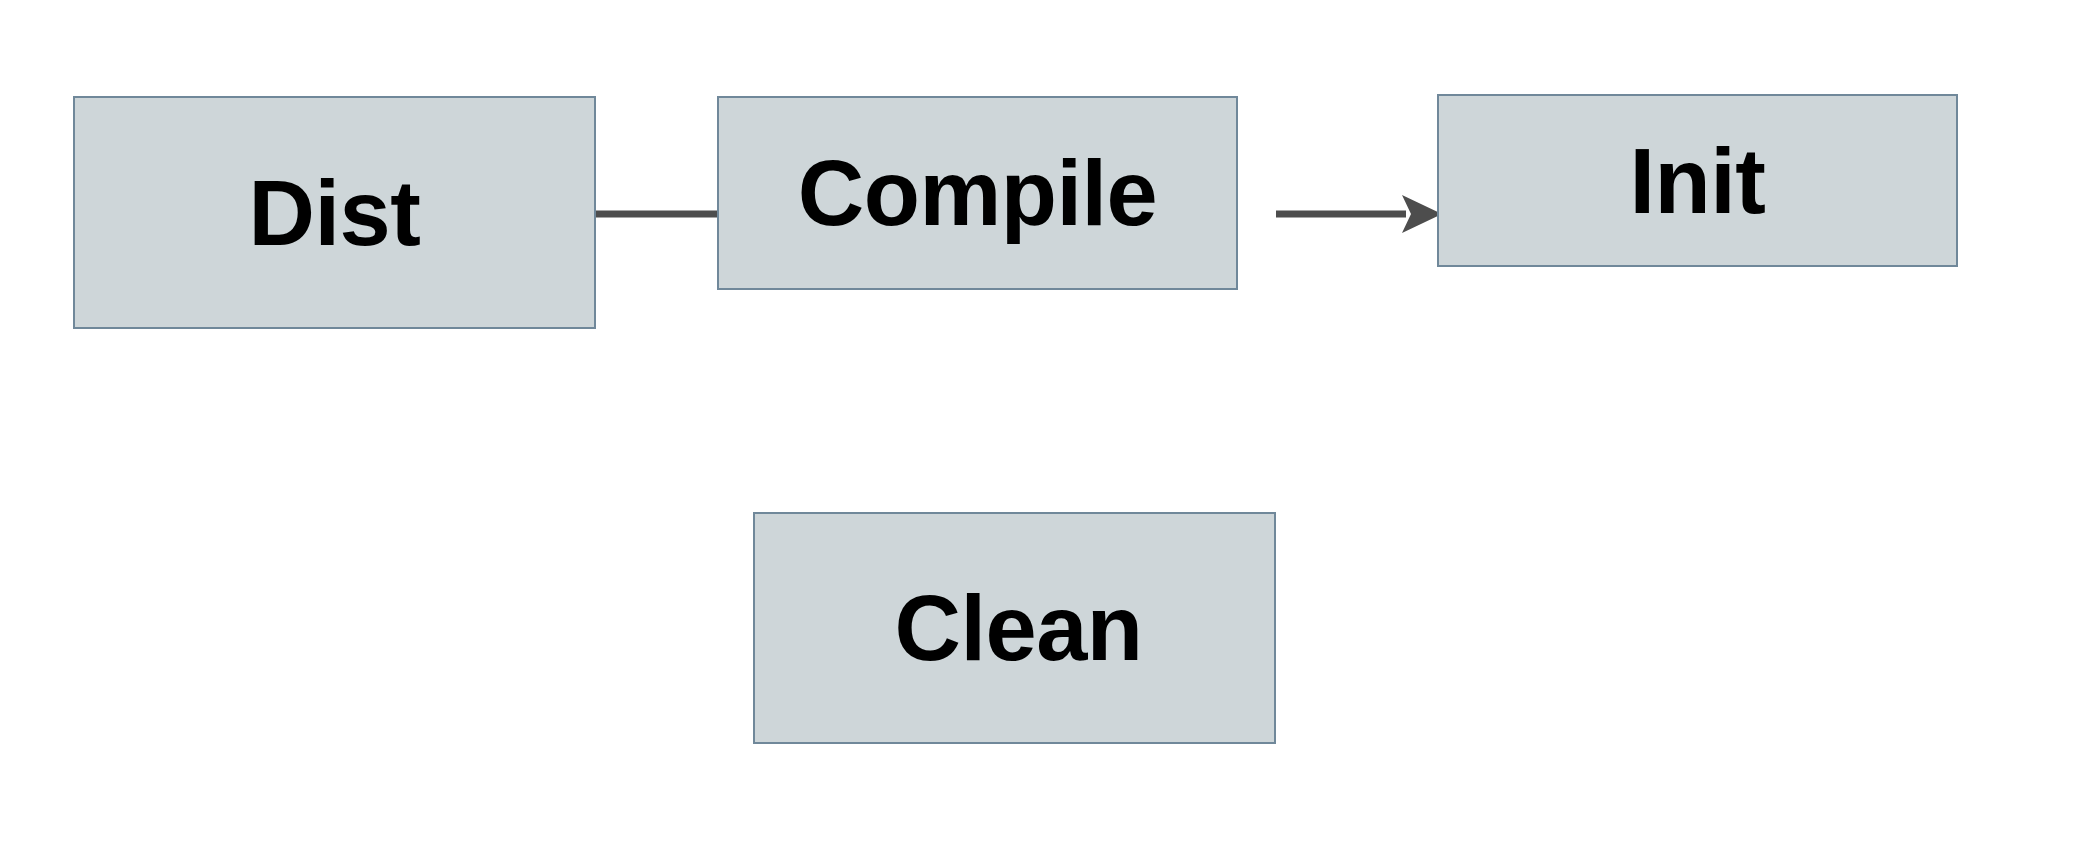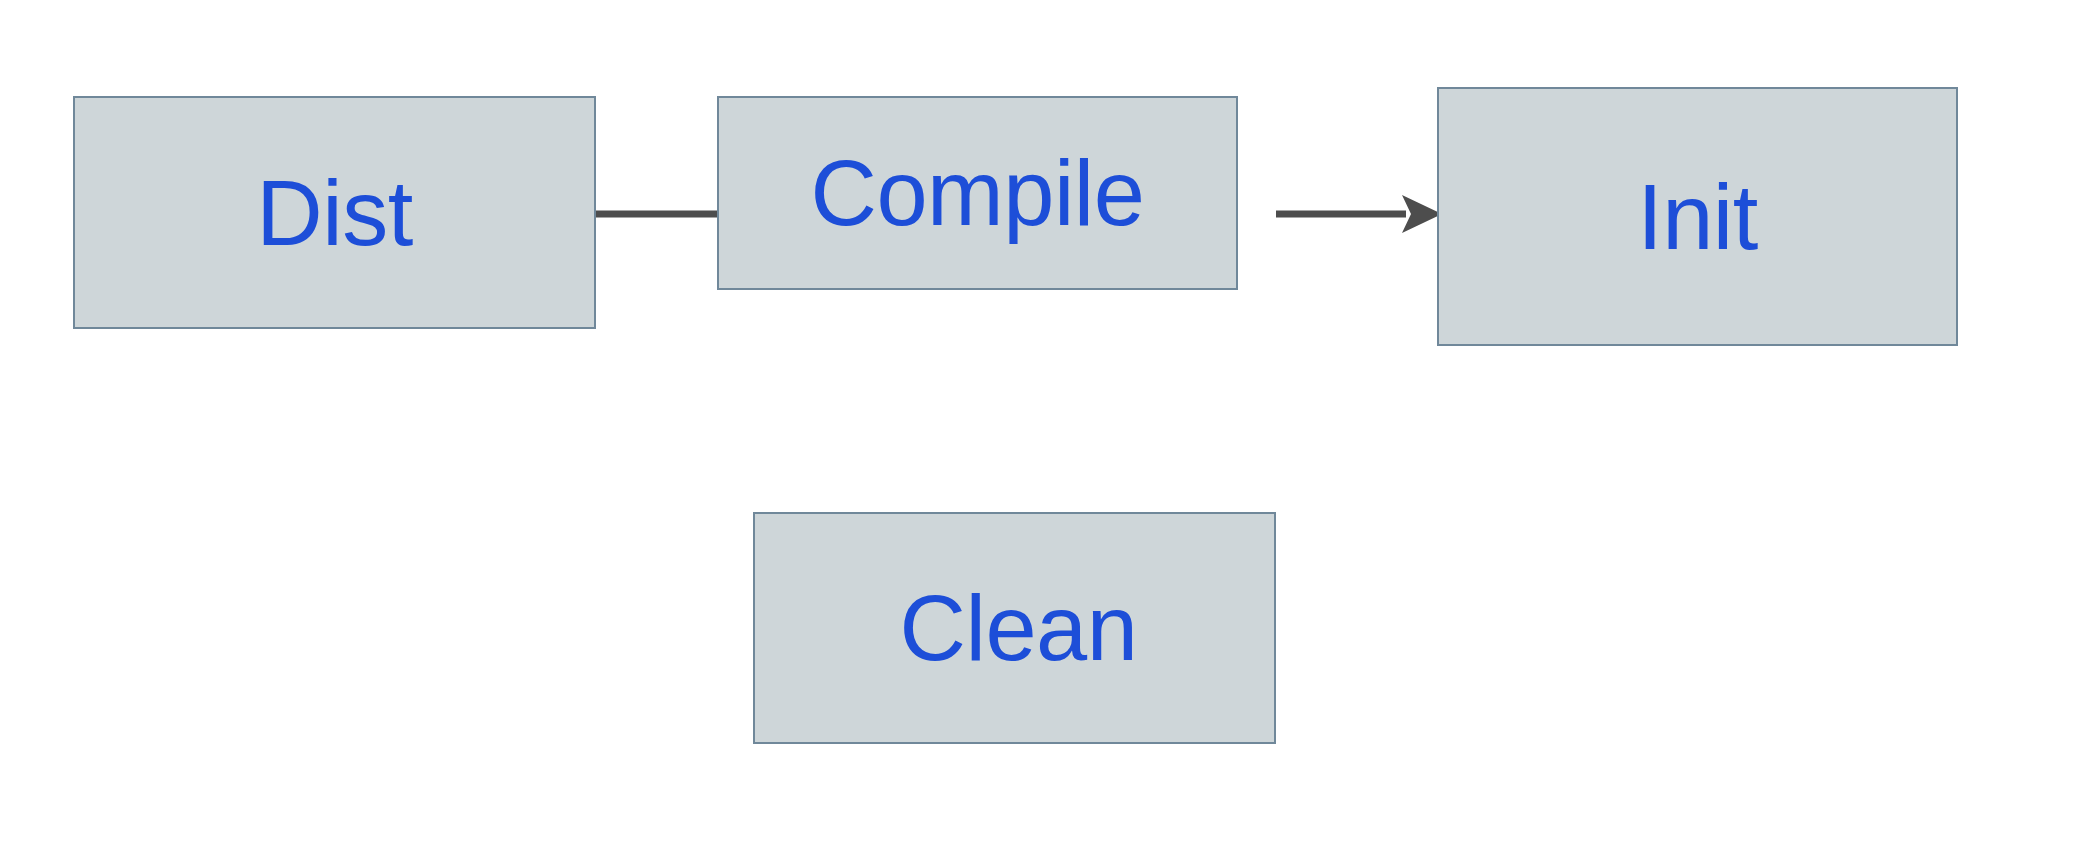--- a/index.html
+++ b/index.html
@@ -21,41 +21,41 @@
     position: absolute;
     box-sizing: border-box;
     background: #ced6d9;
     border: 2px solid #70889a;
     display: flex;
     align-items: center;
     justify-content: center;
   }
   .node-label {
     font-family: "Liberation Sans", sans-serif;
-    font-weight: 400;
+    font-weight: 700;
     font-size: 92px;
     line-height: 1;
-    color: #1d4ed8;
+    color: #000000;
     letter-spacing: -0.5px;
     white-space: nowrap;
     -webkit-font-smoothing: antialiased;
   }
   .edge {
     position: absolute;
     overflow: visible;
   }
   .edge svg {
     display: block;
     overflow: visible;
   }
 
   
   #node-dist    { left: 73px;   top: 96px;  width: 523px; height: 233px; }
   #node-compile { left: 717px;  top: 96px;  width: 521px; height: 194px; }
-  #node-init    { left: 1437px; top: 87px;  width: 521px; height: 259px; }
+  #node-init    { left: 1437px; top: 94px;  width: 521px; height: 173px; }
   #node-clean   { left: 753px;  top: 512px; width: 523px; height: 232px; padding-left: 8px; }
 
   
   #edge-dist-compile { left: 594px;  top: 192px; width: 168px; height: 44px; }
   #edge-compile-init { left: 1274px; top: 192px; width: 170px; height: 44px; }
 </style>
 </head>
 <body>
 
 <div id="canvas">

